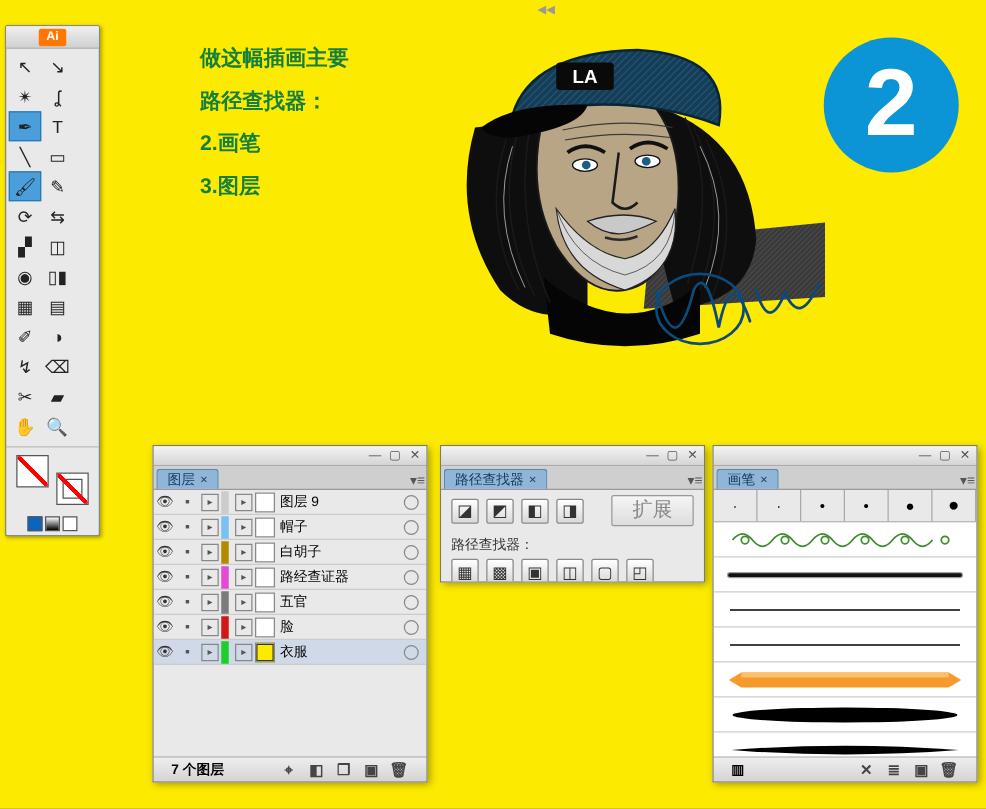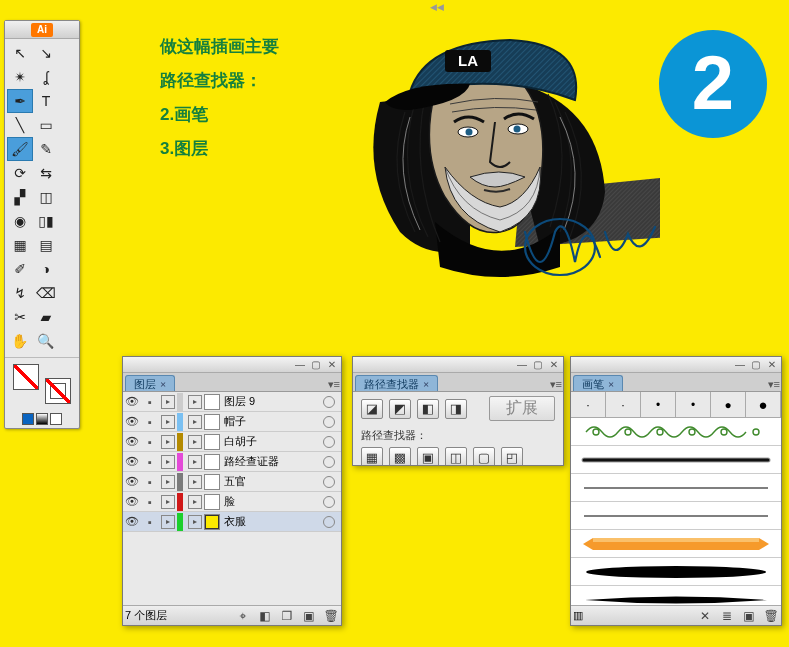--- a/index.html
+++ b/index.html
@@ -147,21 +147,21 @@
     line-height:15px;
     font-family:Liberation Serif, serif;
   }
   .panel-tab .x { margin-left:4px; color:#346; font-weight:bold; cursor:pointer;}
   .panel-body { background:#e9e9e9; flex:1; overflow:hidden; position:relative;}
   .panel-footer {
     height: 20px;
     background: linear-gradient(#eee,#d4d4d4);
     border-top:1px solid #aaa;
     display:flex;align-items:center;
-    font-size:11px; padding:0 2px; gap:8px;
+    font-size:11px; padding:0 14px; gap:8px;font-weight:bold;
   }
   
   #layers-panel { left: 122px; top: 356px; width: 220px; height: 270px;}
   .layer-row {
     display:flex; align-items:center;
     height: 20px;
     border-bottom:1px solid #ccc;
     font-size:11px;
   }
   .layer-row.sel { background:#cfd9e8;}

